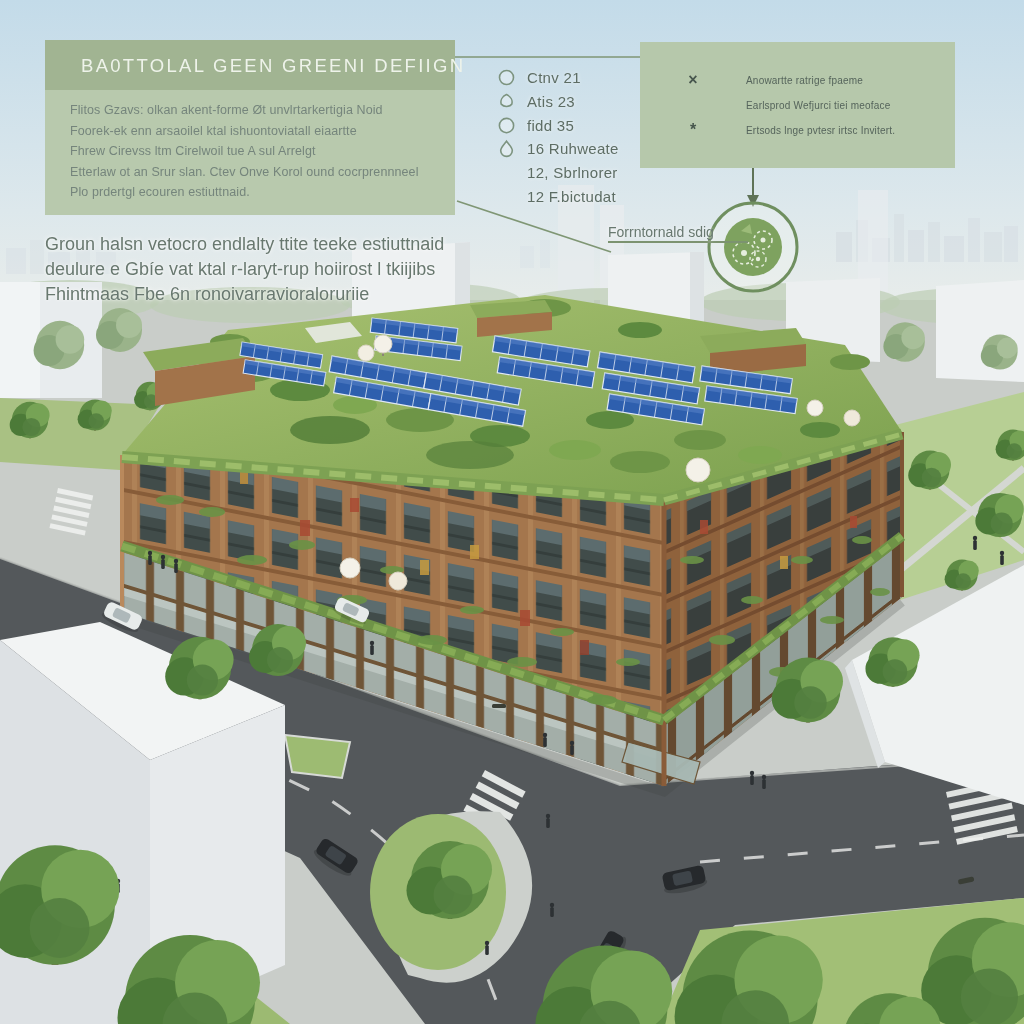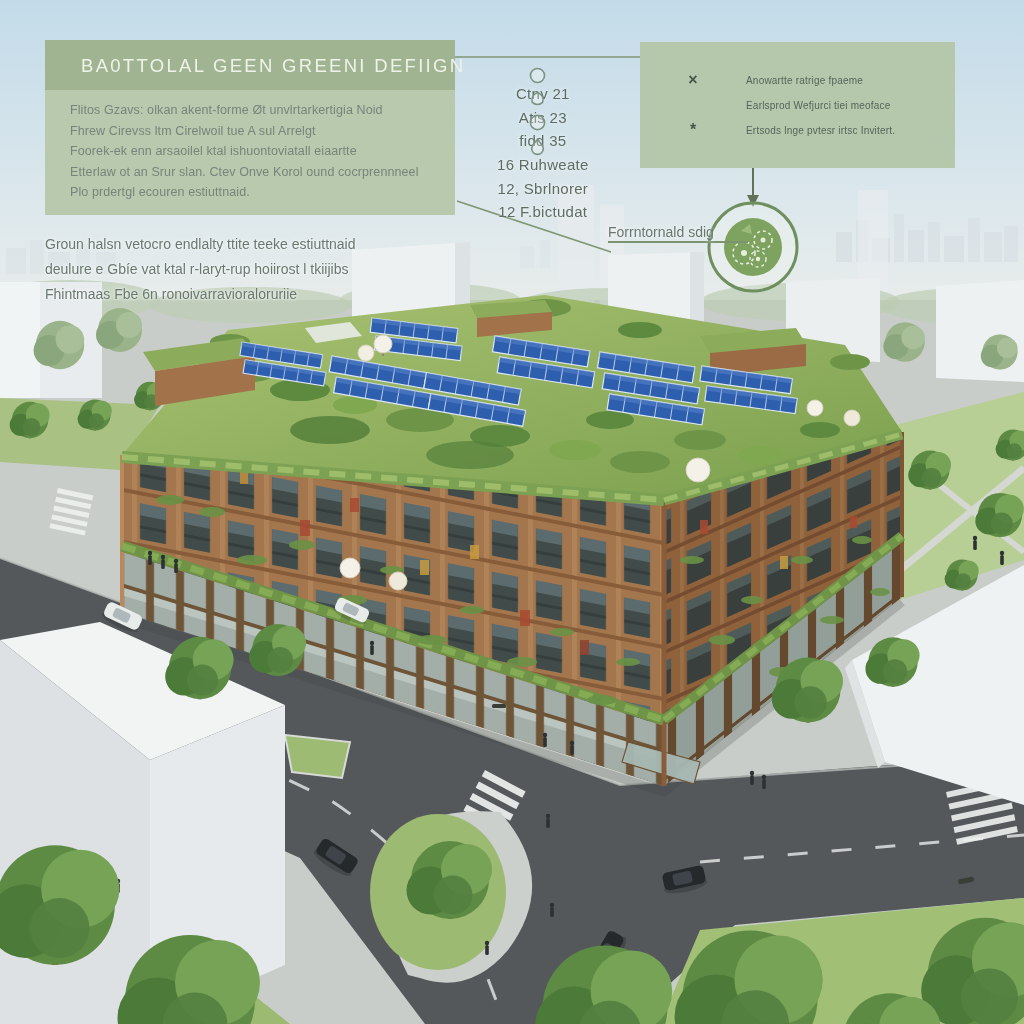--- a/index.html
+++ b/index.html
@@ -13,27 +13,27 @@
   .title-box{left:45px;top:40px;width:410px;}
   .tb-header{background:#a1b492;padding:15px 18px 13px 36px;}
   .tb-header h1{margin:0;font-size:18.5px;font-weight:400;letter-spacing:2.3px;
                 color:#eef3ea;white-space:nowrap;}
   .tb-body{background:#b8c9ad;padding:10px 12px 12px 25px;}
   .tb-body p{margin:0;font-size:12.5px;line-height:20.5px;color:#75857c;
              letter-spacing:.1px;white-space:nowrap;}
 
   
   .sub-note{left:45px;top:232px;}
-  .sub-note p{margin:0;font-size:14px;line-height:25px;color:#68786f;
+  .sub-note p{margin:0;font-size:18px;line-height:25px;color:#68786f;
               white-space:nowrap;
               text-shadow:0 0 5px rgba(255,255,255,.9),0 0 2px rgba(255,255,255,.7);}
 
   
   .legend{left:497px;top:66px;}
-  .lg-row{display:flex;align-items:center;height:23.7px;flex-direction:column;}
+  .lg-row{display:flex;align-items:center;height:23.7px;}
   .lg-icon{width:19px;height:19px;flex:0 0 19px;margin-right:11px;}
   .lg-icon.blank{visibility:hidden;}
   .lg-text{font-size:15px;color:#5d6d64;letter-spacing:.3px;white-space:nowrap;
            text-shadow:0 0 4px rgba(255,255,255,.75);}
 
   
   .feature-box{left:640px;top:42px;width:315px;height:126px;background:#b6c8ab;
                display:flex;flex-direction:column;justify-content:center;}
   .fb-row{display:flex;align-items:center;height:25px;}
   .fb-icon{width:106px;text-align:center;font-size:16px;line-height:16px;
@@ -443,22 +443,22 @@
     </g>
   </g>
 </svg>
 
 <div class="ovl title-box">
   <div class="tb-header">
     <h1>BA0TTOLAL GEEN GREENI DEFIIGN</h1>
   </div>
   <div class="tb-body">
     <p>Flitos Gzavs: olkan akent-forme Øt unvlrtarkertigia Noid</p>
+    <p>Foorek-ek enn arsaoilel ktal ishuontoviatall eiaartte</p>
     <p>Fhrew Cirevss ltm Cirelwoil tue A sul Arrelgt</p>
-    <p>Foorek-ek enn arsaoilel ktal ishuontoviatall eiaartte</p>
     <p>Etterlaw ot an Srur slan. Ctev Onve Korol ound cocrprennneel</p>
     <p>Plo prdertgl ecouren estiuttnaid.</p>
   </div>
 </div>
 
 <div class="ovl sub-note">
   <p>Groun halsn vetocro endlalty ttite teeke estiuttnaid</p>
   <p>deulure e Gbíe vat ktal r-laryt-rup hoiirost l tkiijibs</p>
   <p>Fhintmaas Fbe 6n ronoivarravioraloruriie</p>
 </div>

